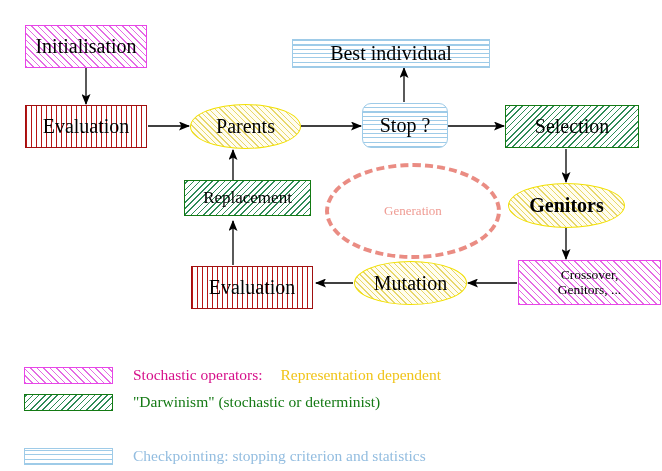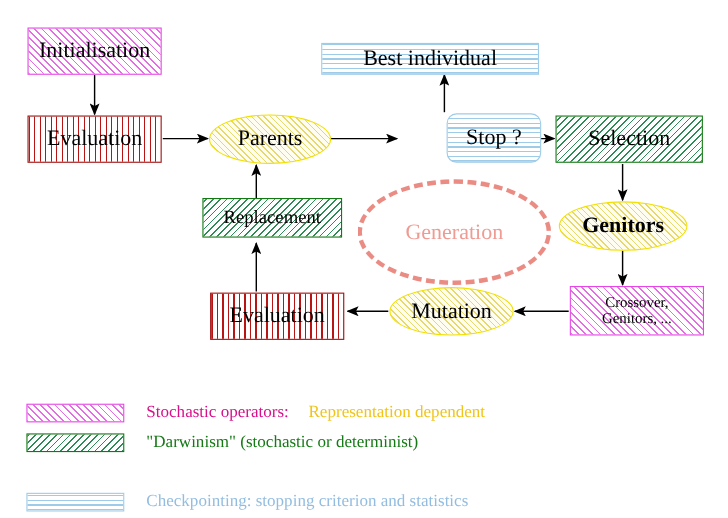--- a/index.html
+++ b/index.html
@@ -40,34 +40,34 @@
     border:1.3px solid #9ecbe8;
   }
   .hatch-yellow{
     background-color:#fffdf0;
     background-image:repeating-linear-gradient(45deg,
       #e8d76a 0px,#e8d76a 1.0px,rgba(255,255,255,0) 1.0px,rgba(255,255,255,0) 4.0px);
     border:1.8px solid #f2e000;
   }
 
   .ellipse{border-radius:50%;}
-  .rounded{border-radius:9px;margin-left:44px;}
+  .rounded{border-radius:9px;}
 
   .txt-black{color:#000000;}
   .lbl{font-size:20px;}
   .lbl-sm{font-size:13.5px;}
   .lbl-md{font-size:17px;}
 
   
   .gen-ellipse{
     position:absolute;border-radius:50%;
     border:4px dashed #ea8c83;background:transparent;
     display:flex;align-items:center;justify-content:center;
   }
-  .gen-ellipse span{color:#ef9b93;font-size:20px;}
+  .gen-ellipse span{color:#ef9b93;font-size:13px;}
 
   
   #legend{position:absolute;left:0;top:356px;width:532px;height:120px;}
   .lg-row{position:absolute;left:0;width:662px;height:26px;display:flex;align-items:center;}
   .lg-sw{width:89px;height:17px;margin-left:24px;box-sizing:border-box;flex:none;}
   .lg-tx{margin-left:20px;font-size:15.5px;white-space:nowrap;}
   .c-magenta{color:#d6108a;}
   .c-gold{color:#f0c419;}
   .c-green{color:#157a15;}
   .c-red{color:#c01818;}
@@ -137,21 +137,21 @@
 </div>
 
 <div class="gen-ellipse" style="left:325px;top:163px;width:168px;height:88px;">
   <span>Generation</span>
 </div>
 
 <div class="node hatch-yellow ellipse" style="left:508px;top:183px;width:117px;height:45px;font-weight:bold;">
   <span class="lbl txt-black">Genitors</span>
 </div>
 
-<div class="node hatch-magenta" style="left:518px;top:260px;width:122px;height:45px;flex-direction:column;">
+<div class="node hatch-magenta" style="left:518px;top:260px;width:143px;height:45px;flex-direction:column;">
   <span class="lbl-sm txt-black">Crossover,</span>
   <span class="lbl-sm txt-black">Genitors, ...</span>
 </div>
 
 <div class="node hatch-yellow ellipse" style="left:354px;top:261px;width:113px;height:44px;">
   <span class="lbl txt-black">Mutation</span>
 </div>
 
 <div class="node hatch-red" style="left:191px;top:266px;width:122px;height:43px;">
   <span class="lbl txt-black">Evaluation</span>

